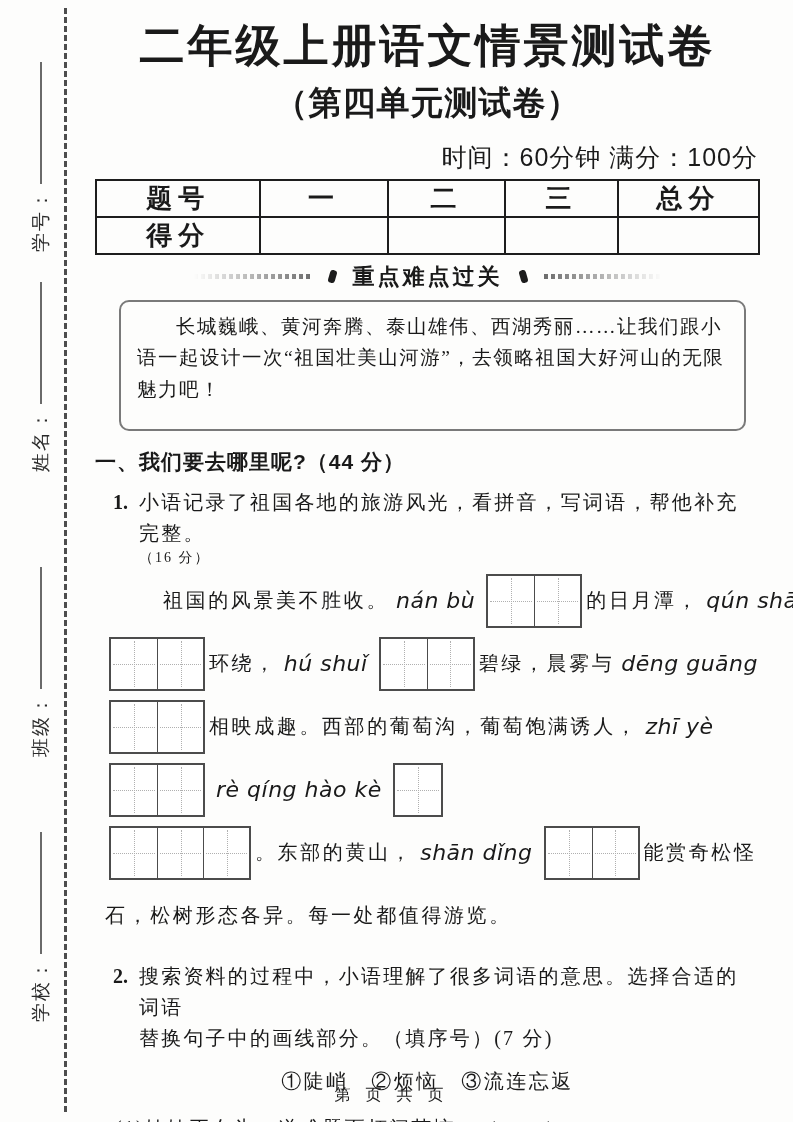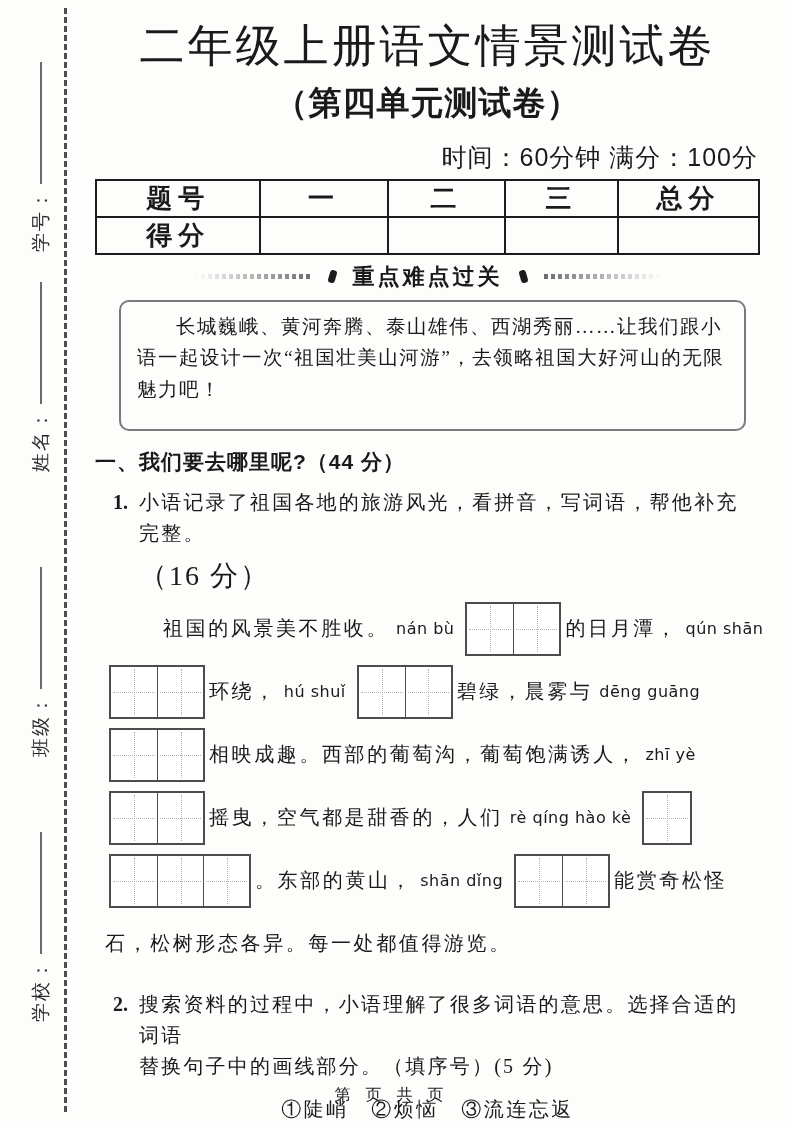--- a/index.html
+++ b/index.html
@@ -20,21 +20,21 @@
     font-size:19px; letter-spacing:2px; color:#2a2a2a;
   }
   .side-field .blank-line {
     display:inline-block; width:122px; height:0;
     border-bottom:2.5px solid #6a6a6a; margin-left:5px;
   }
   
   .main { position:absolute; left:95px; top:20px; width:665px; }
   .title {
     text-align:center; font-family:"Liberation Sans", sans-serif;
-    font-weight:400; font-size:45px; letter-spacing:3px; line-height:1.15;
+    font-weight:700; font-size:45px; letter-spacing:3px; line-height:1.15;
   }
   .subtitle {
     text-align:center; font-family:"Liberation Sans", sans-serif;
     font-weight:800; font-size:33px; margin-top:9px; letter-spacing:1px;
   }
   .meta {
     text-align:right; font-family:"Liberation Sans", sans-serif;
     font-size:25px; margin:15px 2px 5px 0; letter-spacing:1px;
   }
   
@@ -78,29 +78,29 @@
     letter-spacing:1.5px; text-indent:2em;
   }
   
   .sec-heading {
     font-family:"Liberation Sans", sans-serif; font-weight:800;
     font-size:21px; margin-top:17px; letter-spacing:1px;
   }
   .q { display:flex; margin-top:11px; padding-left:18px; font-size:20px; line-height:1.55; }
   .qnum { font-weight:bold; flex:0 0 26px; font-family:"Liberation Serif", serif; }
   .qtext { letter-spacing:2.2px; }
-  .qscore { padding-left:44px; font-size:28px; letter-spacing:2px; margin-top:8px; }
+  .qscore { padding-left:44px; font-size:14px; letter-spacing:2px; margin-top:0; }
   
   .passage { margin:2px 0 0 10px; }
   .pline { display:flex; align-items:center; min-height:63px; flex-wrap:nowrap; }
   .pline.indent { padding-left:58px; }
   .pline .cn { font-size:20px; letter-spacing:2.6px; white-space:nowrap; }
   .pline .py {
-    font-family:"DejaVu Sans", sans-serif; font-size:16px;
-    letter-spacing:0.5px; margin:0 7px; white-space:nowrap;
+    font-family:"DejaVu Sans", sans-serif; font-size:22px;
+    letter-spacing:0.5px; margin:0 7px; white-space:nowrap;font-style:italic;
   }
   .tian { display:inline-flex; border:2px solid #4c4c4c; background:#fff; margin:0 4px; flex:0 0 auto; }
   .tian .cell { width:46px; height:50px; position:relative; }
   .tian .cell + .cell { border-left:1.6px solid #4c4c4c; }
   .tian .cell::before {
     content:""; position:absolute; top:2px; bottom:2px; left:50%; width:0;
     border-left:1.5px dotted #b0b0b0;
   }
   .tian .cell::after {
     content:""; position:absolute; left:2px; right:2px; top:50%; height:0;
@@ -215,21 +215,20 @@
             <div class="cell"></div>
           </div>
           <span class="cn">相映成趣。西部的葡萄沟，葡萄饱满诱人，</span>
           <span class="py">zhī yè</span>
         </div>
         <div class="pline">
           <div class="tian">
             <div class="cell"></div>
             <div class="cell"></div>
           </div>
-          <span class="cn">摇曳，空气都是甜香的，人们</span>
           <span class="py">rè qíng hào kè</span>
           <div class="tian">
             <div class="cell"></div>
           </div>
         </div>
         <div class="pline">
           <div class="tian">
             <div class="cell"></div>
             <div class="cell"></div>
             <div class="cell"></div>
@@ -244,21 +243,21 @@
         </div>
         <div class="pline">
           <span class="cn">石，松树形态各异。每一处都值得游览。</span>
         </div>
       </div>
 
     <div class="q" style="margin-top:14px;">
       <span class="qnum">2.</span>
       <span class="qtext">
         <span>搜索资料的过程中，小语理解了很多词语的意思。选择合适的词语</span><br>
-        <span>替换句子中的画线部分。（填序号）(5 分)</span>
+        <span>替换句子中的画线部分。（填序号）(7 分)</span>
       </span>
     </div>
 
     <div class="options">①陡峭　②烦恼　③流连忘返</div>
 
     <div class="sub-item">
       <span>(1)妹妹正在为一道难题而</span><span class="ul">烦闷苦恼</span><span>。</span><span>（　　）</span>
     </div>
 
   </div>

